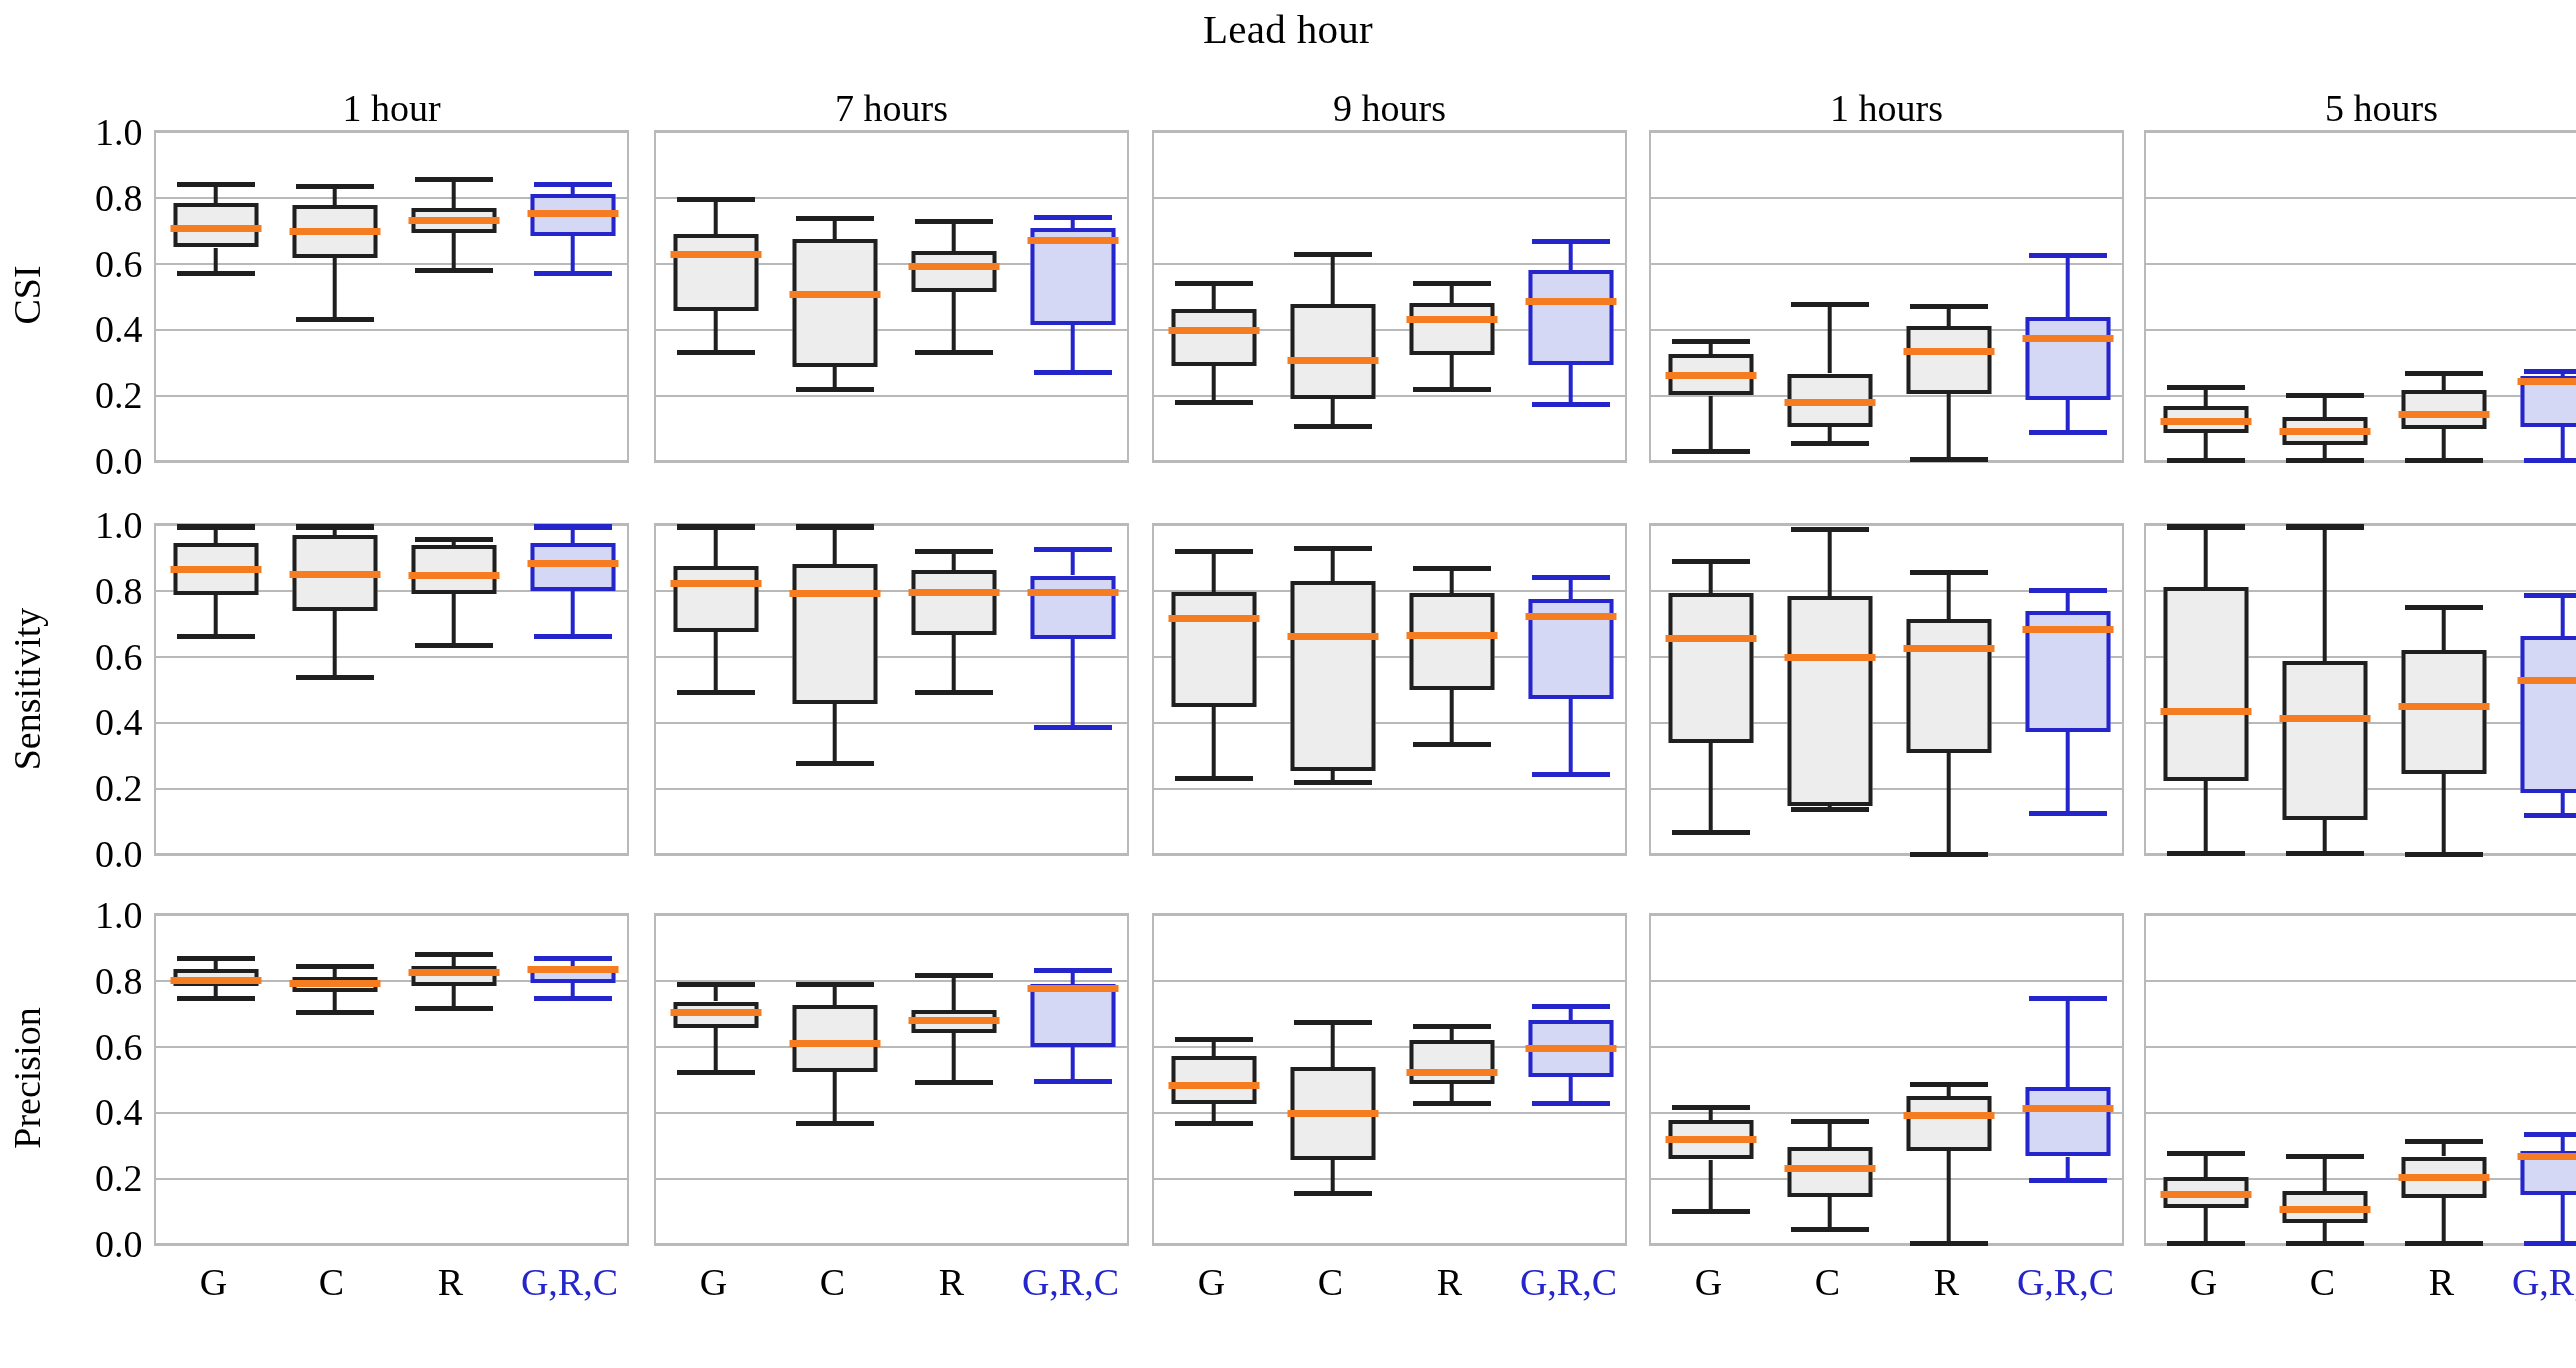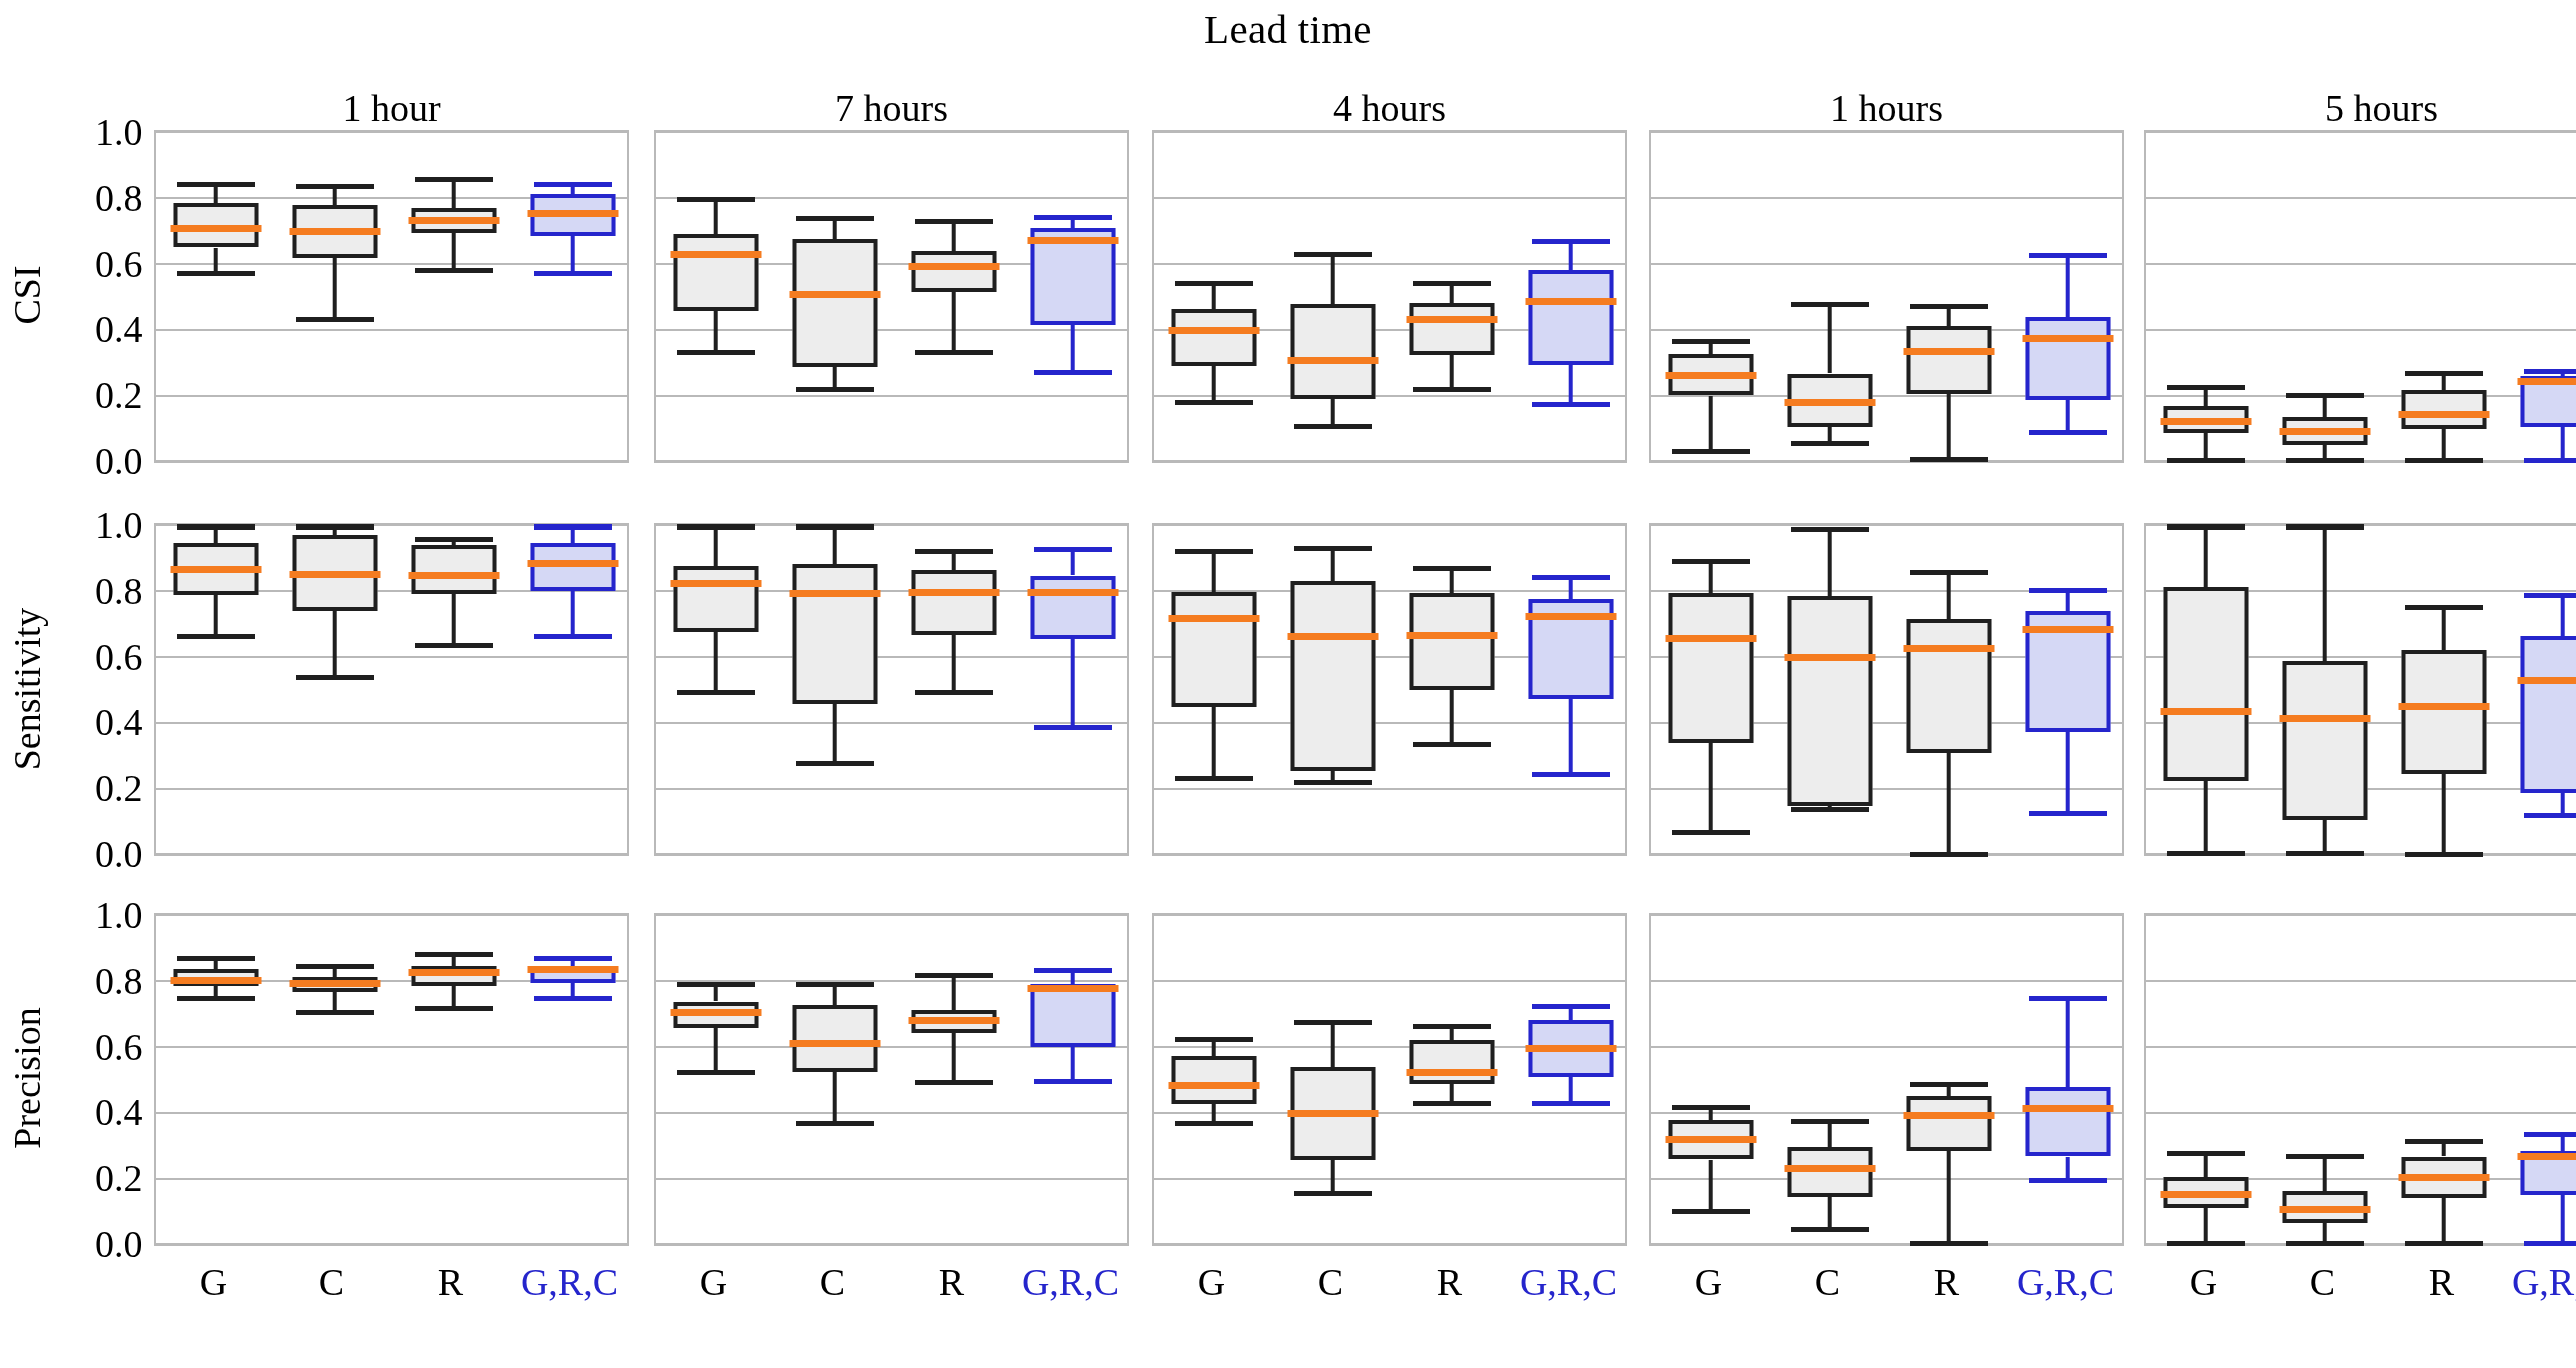--- a/index.html
+++ b/index.html
@@ -60,26 +60,26 @@
     position:absolute;text-align:center;font-size:38px;white-space:nowrap;
   }
   .xlab.dark{color:#000;}
   .xlab.blue{color:#2525cc;}
 </style>
 </head>
 <body>
 
 <div id="fig">
 
-  <div class="fig-title">Lead time</div>
+  <div class="fig-title">Lead hour</div>
 
   <div id="columns">
       <div class="col-head" style="left: 154px; width: 475px;">1 hour</div>
       <div class="col-head" style="left: 654px; width: 475px;">7 hours</div>
-      <div class="col-head" style="left: 1152px; width: 475px;">4 hours</div>
+      <div class="col-head" style="left: 1152px; width: 475px;">9 hours</div>
       <div class="col-head" style="left: 1649px; width: 475px;">1 hours</div>
       <div class="col-head" style="left: 2144px; width: 475px;">5 hours</div>
     </div>
   <div id="rowlabels">
       <div class="row-label" style="left: -79px; top: 273px; width: 212px; text-align: center; transform: rotate(-90deg);">CSI</div>
       <div class="row-label" style="left: -79px; top: 667px; width: 212px; text-align: center; transform: rotate(-90deg);">Sensitivity</div>
       <div class="row-label" style="left: -79px; top: 1056px; width: 212px; text-align: center; transform: rotate(-90deg);">Precision</div>
     </div>
   <div id="tickcols">
       <div class="ticks" style="left: 10.6px; top: 130px; height: 333px;">

